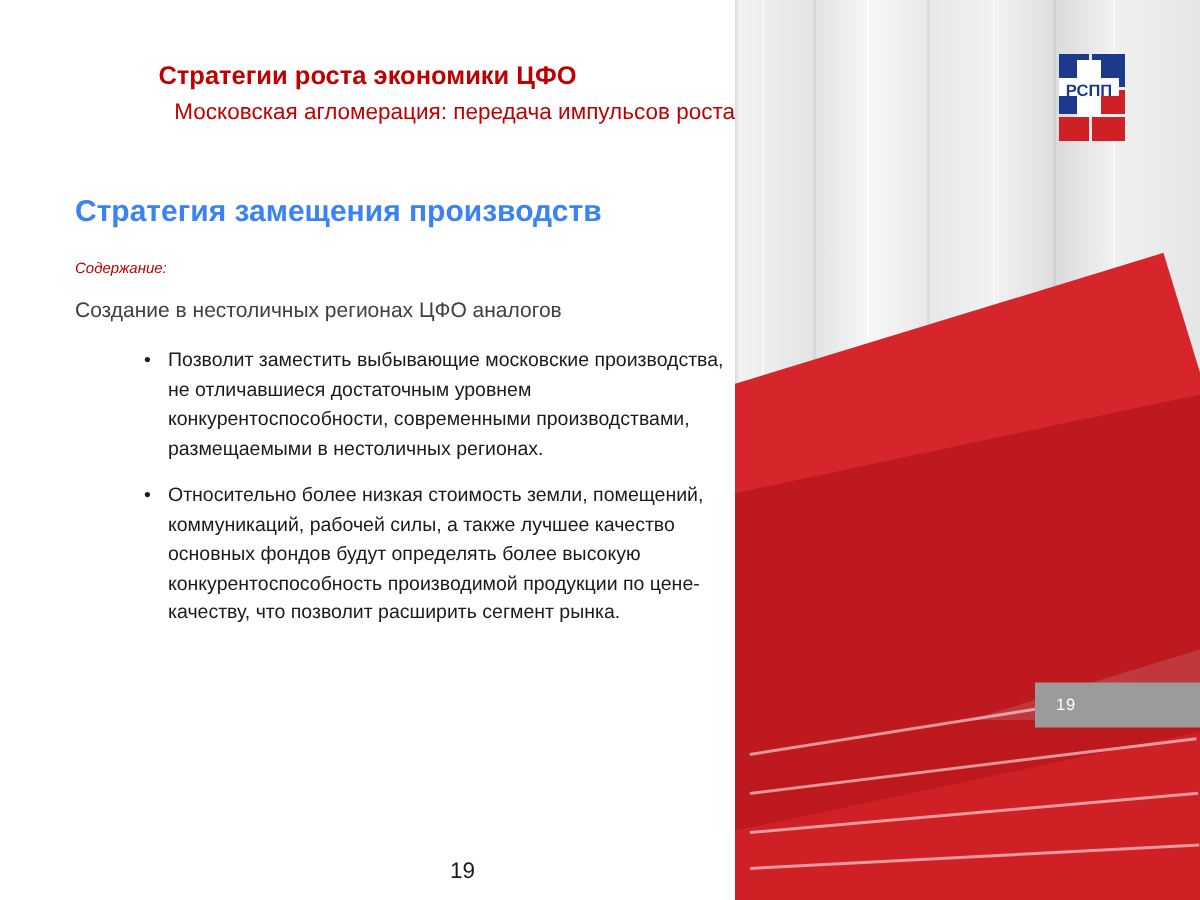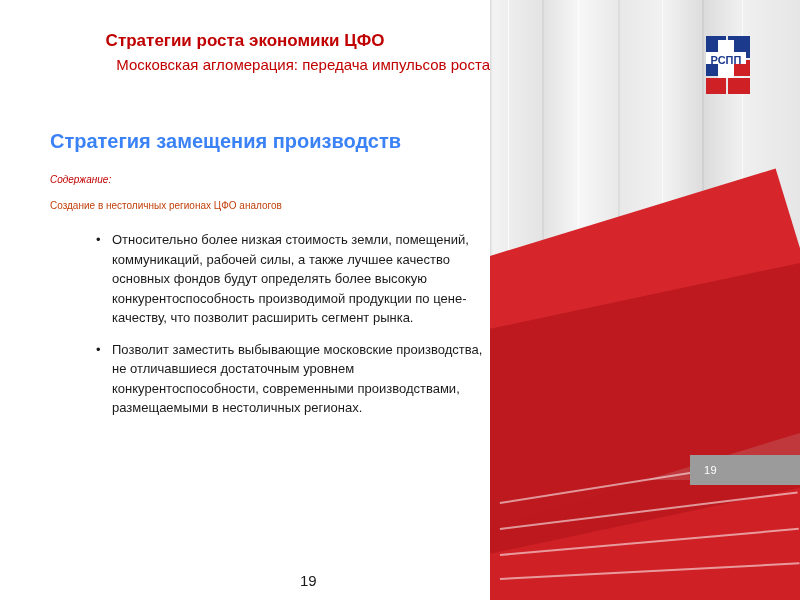--- a/index.html
+++ b/index.html
@@ -118,21 +118,21 @@
     top: 34px;
     right: 36px;
     width: 76px;
     height: 62px;
   }
   .logo svg { display: block; }
 
   
   .title-block {
     position: absolute;
-    top: 30px;
+    top: 40px;
     left: 0;
     width: 490px;
     text-align: center;
   }
   .title-main {
     font-size: 17px;
     font-weight: bold;
     color: #c00000;
     line-height: 22px;
     margin: 0 0 2px 0;
@@ -159,22 +159,22 @@
     line-height: 26px;
   }
   .label-italic {
     font-size: 10px;
     font-style: italic;
     color: #c00000;
     margin: 0 0 7px 0;
     line-height: 19px;
   }
   .para {
-    font-size: 10px;
-    color: #c2410c;
+    font-size: 14px;
+    color: #404040;
     line-height: 20px;
     margin: 0 0 14px 0;
     padding-left: 0;
     text-indent: 0;
   }
   .para .cont-line {
     display: block;
     padding-left: 26px;
   }
   ul.bullets {
@@ -256,19 +256,19 @@
     <h2 class="heading">Стратегия замещения производств</h2>
 
     <p class="label-italic">Содержание:</p>
 
     <p class="para">
       <span>Создание в нестоличных регионах ЦФО аналогов</span>
     </p>
 
 
     <ul class="bullets">
+      <li>Позволит заместить выбывающие московские производства, не отличавшиеся достаточным уровнем конкурентоспособности, современными производствами, размещаемыми в нестоличных регионах.</li>
       <li>Относительно более низкая стоимость земли, помещений, коммуникаций, рабочей силы, а также лучшее качество основных фондов будут определять более высокую конкурентоспособность производимой продукции по цене-качеству, что позволит расширить сегмент рынка.</li>
-      <li>Позволит заместить выбывающие московские производства, не отличавшиеся достаточным уровнем конкурентоспособности, современными производствами, размещаемыми в нестоличных регионах.</li>
     </ul>
   </div>
 
   <div class="footer-number">19</div>
 </div>
 
 </body></html>

